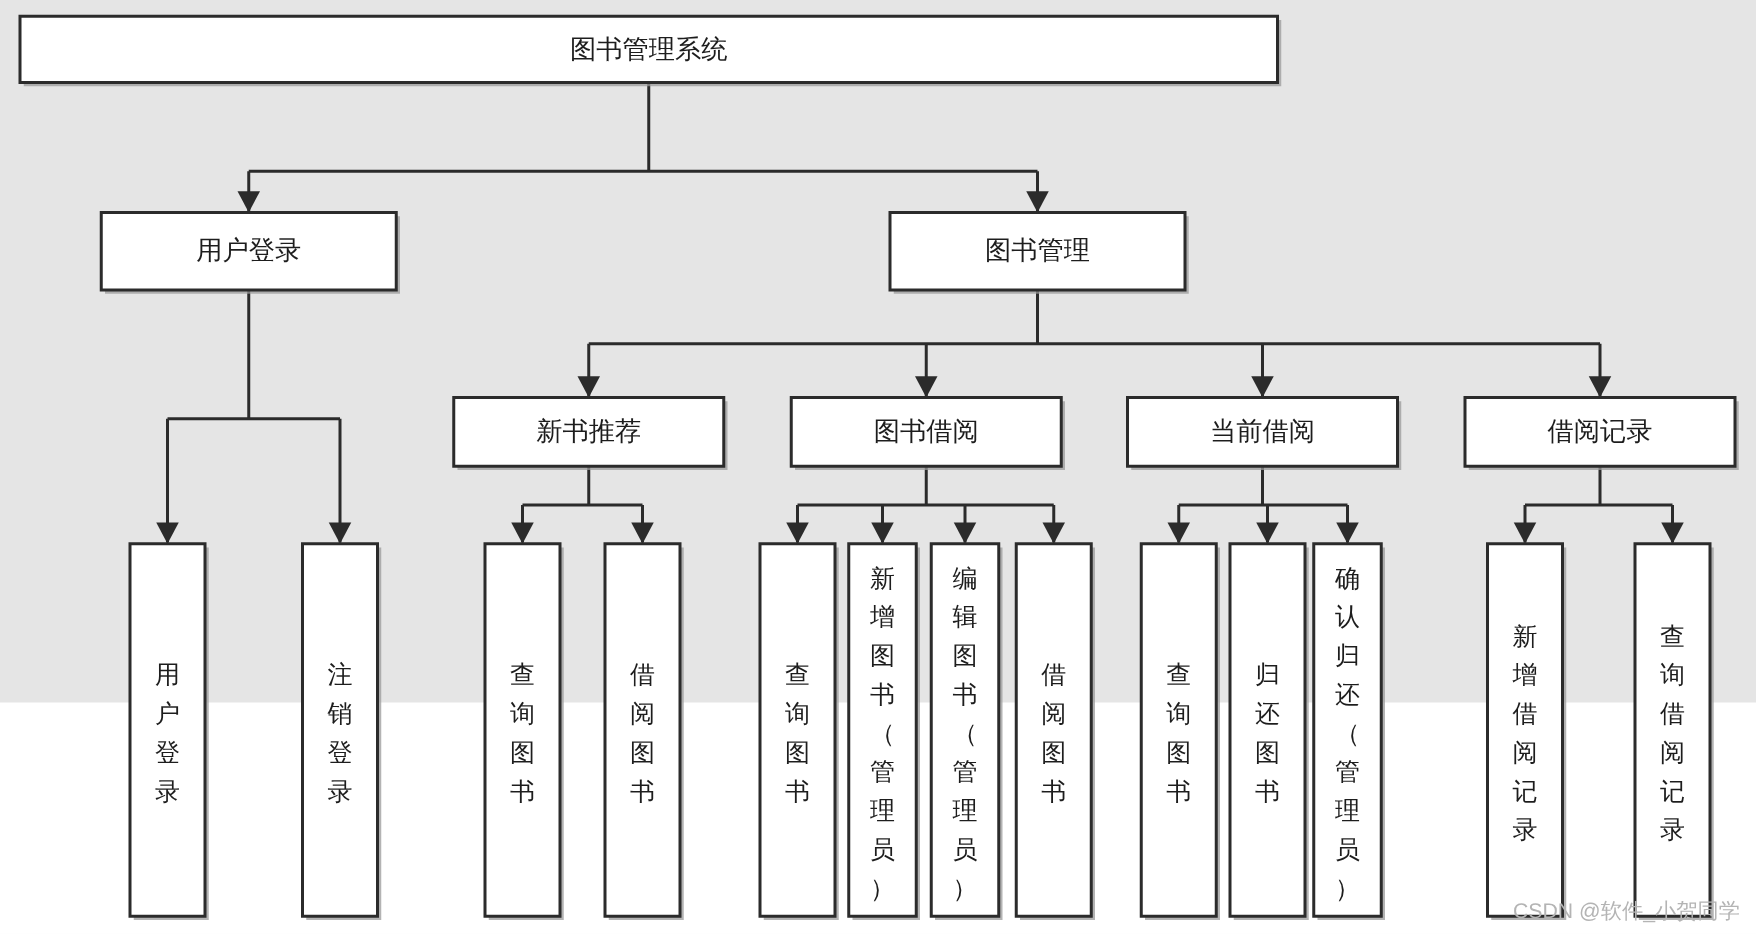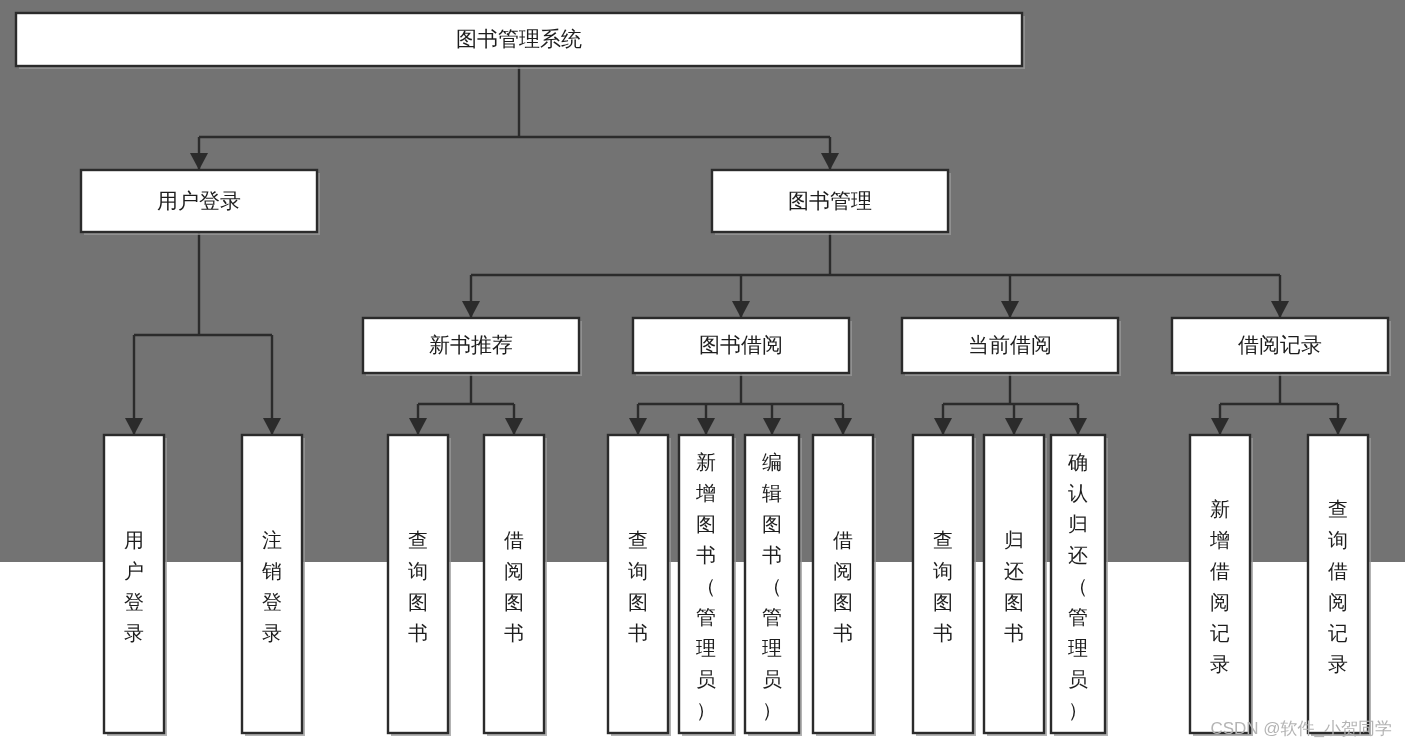--- a/index.html
+++ b/index.html
@@ -10,21 +10,21 @@
   body {
     width: 1405px;
     height: 747px;
     font-family: "Liberation Sans", sans-serif;
     overflow: hidden;
   }
   #diagram-root {
     position: relative;
     width: 1405px;
     height: 562px;
-    background: #737373;
+    background: #e5e5e5;
   }
   svg.diagram-canvas {
     position: absolute;
     left: 0;
     top: 0;
     width: 1405px;
     height: 747px;
     display: block;
   }
   .node-box {

